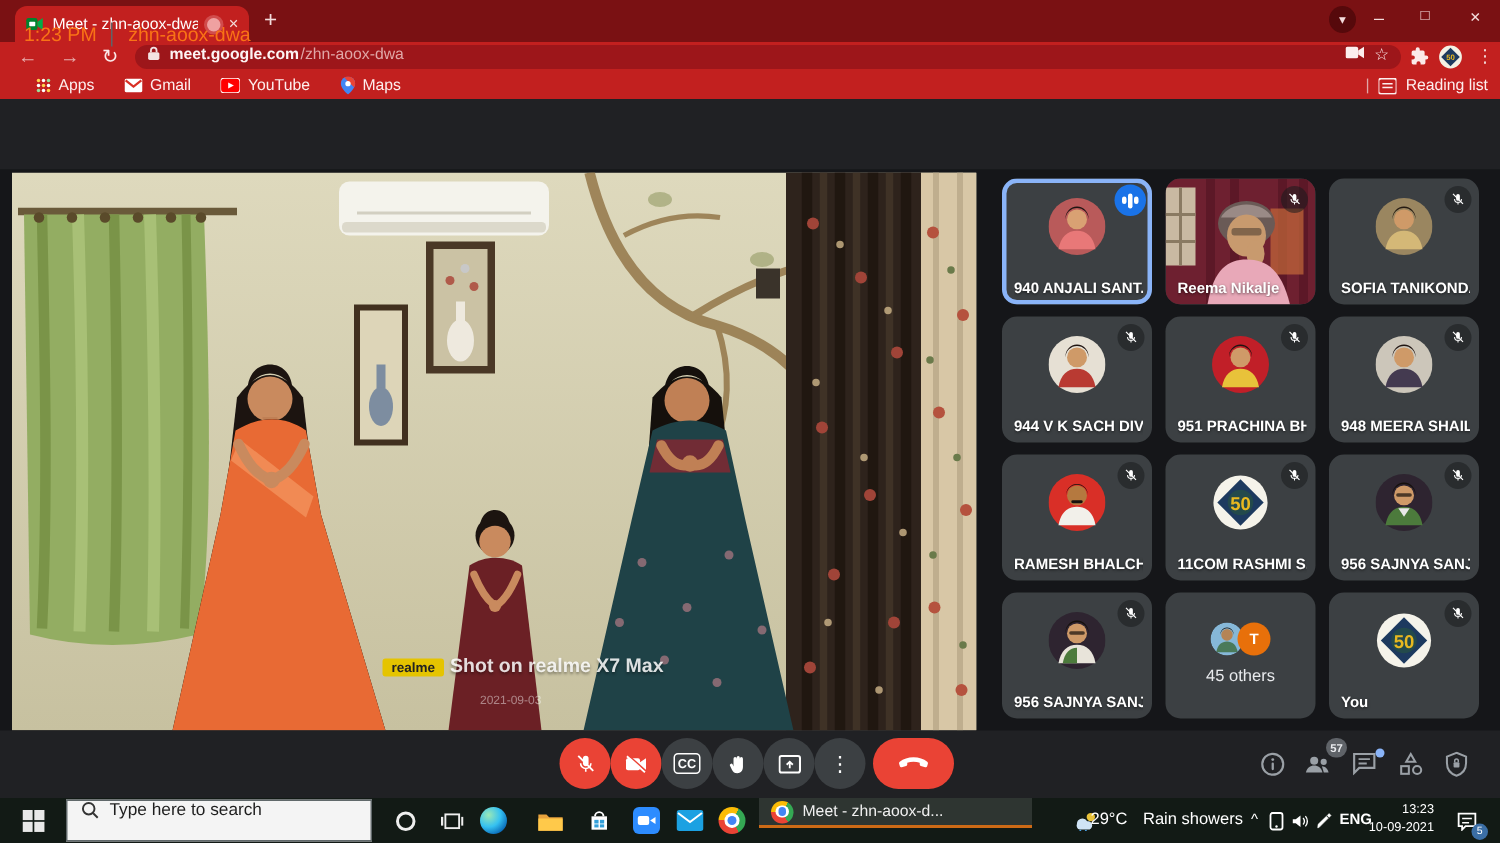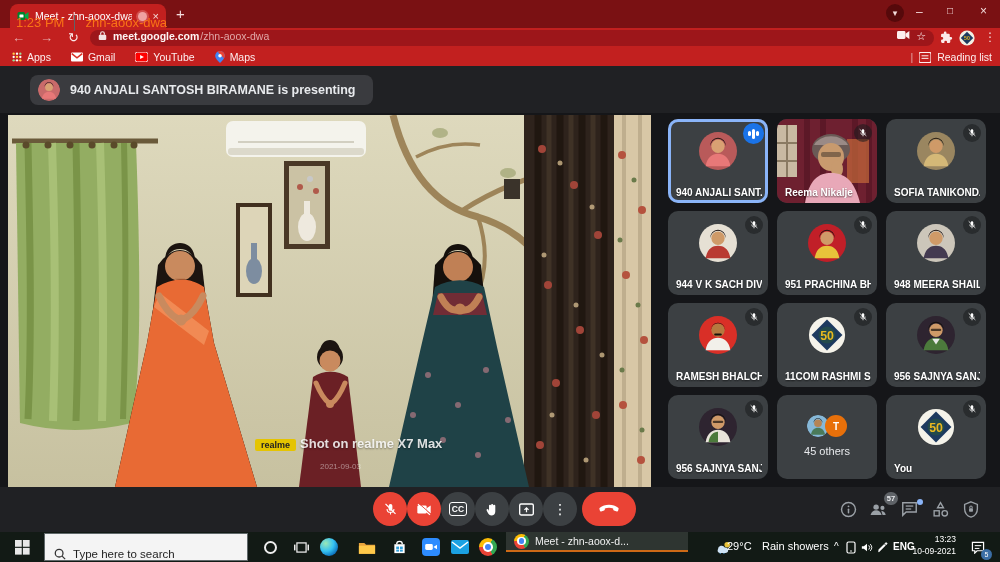--- a/index.html
+++ b/index.html
@@ -14,21 +14,21 @@
        display:flex;align-items:center;gap:6px;padding:0 7px}
   .tab-title{color:#fff;font-size:10.5px;flex:1;white-space:nowrap;overflow:hidden}
   .recdot{width:9px;height:9px;border-radius:50%;background:#efa1a1;box-shadow:0 0 0 2px rgba(239,161,161,.35)}
   .wglyph{color:#f3dcdc;font-size:12px;line-height:1}
   #toolbar{left:0;top:28px;width:1000px;height:20px;background:#c2201f}
   .navg{color:#e7abab;font-size:13px;line-height:20px}
   #urlbar{left:90px;top:30px;width:844px;height:16px;background:#9d161a;border-radius:8px;
           display:flex;align-items:flex-start;gap:6px;padding:0 8px;font-size:10.5px}
   .url-domain{color:#fdf4f4;font-weight:bold}
   .url-path{color:#e0a7a7}
-  #bookmarks{left:0;top:48px;width:1000px;height:18px;background:#c2201f;display:flex;align-items:center;padding-left:12px}
+  #bookmarks{left:0;top:48px;width:1000px;height:18px;background:#c2201f;display:flex;align-items:center;padding-left:24px}
   .bm{display:flex;align-items:center;gap:5px;margin-right:20px;color:#fdeeee;font-size:10.5px}
   #readlist{position:absolute;right:8px;top:48px;height:18px;display:flex;align-items:center;gap:6px;color:#fdeeee;font-size:10.5px}
 
   
   #banner{left:0;top:66px;width:1000px;height:47px;background:#202124}
   #banner-pill{left:30px;top:75px;height:30px;background:#3a3b3f;border-radius:8px;
                display:inline-flex;align-items:center;gap:10px;padding:0 18px 0 8px}
   #banner-pill span{color:#e8eaed;font-size:12.5px;font-weight:bold;white-space:nowrap}
   #stage{left:0;top:113px;width:1000px;height:374px;background:#151619}
   #watermark{left:255px;top:436px;display:flex;align-items:flex-end;gap:4px}
@@ -60,21 +60,21 @@
   .ccbox{border:1.6px solid #fff;border-radius:3px;font-size:8.5px;font-weight:bold;color:#fff;padding:1px 2px}
   .ricon{position:absolute;top:497px;width:24px;height:24px;display:flex;align-items:center;justify-content:center}
   .badge57{position:absolute;left:884px;top:492px;min-width:14px;height:13px;border-radius:7px;background:#5f6368;
            color:#e8eaed;font-size:7.5px;display:flex;align-items:center;justify-content:center;padding:0 2px;font-weight:bold}
   .bluedot{position:absolute;left:917px;top:499px;width:6px;height:6px;border-radius:50%;background:#8ab4f8}
 
   
   #taskbar{left:0;top:532px;width:1000px;height:30px;background:#121a15}
   #startbtn{left:0;top:532px;width:44px;height:30px;display:flex;align-items:center;justify-content:center}
   #searchbox{left:44px;top:533px;width:204px;height:28px;background:#f4f4f4;border:1px solid #60686a;
-             display:flex;align-items:flex-end;gap:7px;padding:0 9px}
+             display:flex;align-items:flex-start;gap:7px;padding:0 9px}
   #searchbox input{border:none;outline:none;background:transparent;font-size:11.5px;width:160px;color:#111;
                    font-family:"Liberation Sans",sans-serif}
   #searchbox input::placeholder{color:#1f1f1f}
   .tbicon{position:absolute;top:532px;width:30px;height:30px;display:flex;align-items:center;justify-content:center}
   #winbtn{left:506px;top:532px;width:182px;height:20px;background:rgba(255,255,255,.12);
           border-bottom:2px solid #cd6a16;display:flex;align-items:center;gap:6px;padding:0 8px}
   #winbtn span{color:#f0f0f0;font-size:10.5px;white-space:nowrap;overflow:hidden}
   .traytxt{color:#fff;font-size:11px;white-space:nowrap}
   #clockblk{left:908px;top:534px;width:48px;text-align:right;color:#fff;font-size:8.5px;line-height:1.4}
   .notifbadge{position:absolute;left:981px;top:549px;width:11px;height:11px;border-radius:50%;background:#3b6ea5;
@@ -176,29 +176,20 @@
     <span style="color:#e0a7a7">|</span>
     <svg width="12" height="11" viewBox="0 0 14 12">
       <rect x="0" y="0" width="14" height="12" rx="2" fill="none" stroke="#fdeeee" stroke-width="1.4"></rect>
       <line x1="3" y1="4" x2="11" y2="4" stroke="#fdeeee" stroke-width="1.2"></line>
       <line x1="3" y1="7" x2="11" y2="7" stroke="#fdeeee" stroke-width="1.2"></line>
     </svg>
     <span>Reading list</span>
   </div>
 
   <div class="abs" id="banner"></div>
-  <div class="abs" id="banner-pill">
-    <svg width="22" height="22" viewBox="0 0 40 40" style="border-radius:50%">
-      <circle cx="20" cy="20" r="20" fill="#c96a6a"></circle>
-      <circle cx="20" cy="15" r="7" fill="#d9a173"></circle>
-      <path d="M20 6a8 8 0 0 0-8 9 8 8 0 0 1 16 0 8 8 0 0 0-8-9z" fill="#201512"></path>
-      <path d="M7 36c1.5-9 6.5-13 13-13s11.5 4 13 13z" fill="#e87878"></path>
-    </svg>
-    <span>940 ANJALI SANTOSH BIRAMANE is presenting</span>
-  </div>
 
   <div class="abs" id="stage"></div>
   <svg class="abs" style="left:8px;top:115px" width="643" height="372" viewBox="0 0 643 372">
     <defs>
       <linearGradient id="wallg" x1="0" y1="0" x2="0" y2="1">
         <stop offset="0" stop-color="#ded9bd"></stop>
           <stop offset="1" stop-color="#c7c1a0"></stop>
       </linearGradient>
     </defs>
     <rect width="643" height="372" fill="url(#wallg)"></rect>

